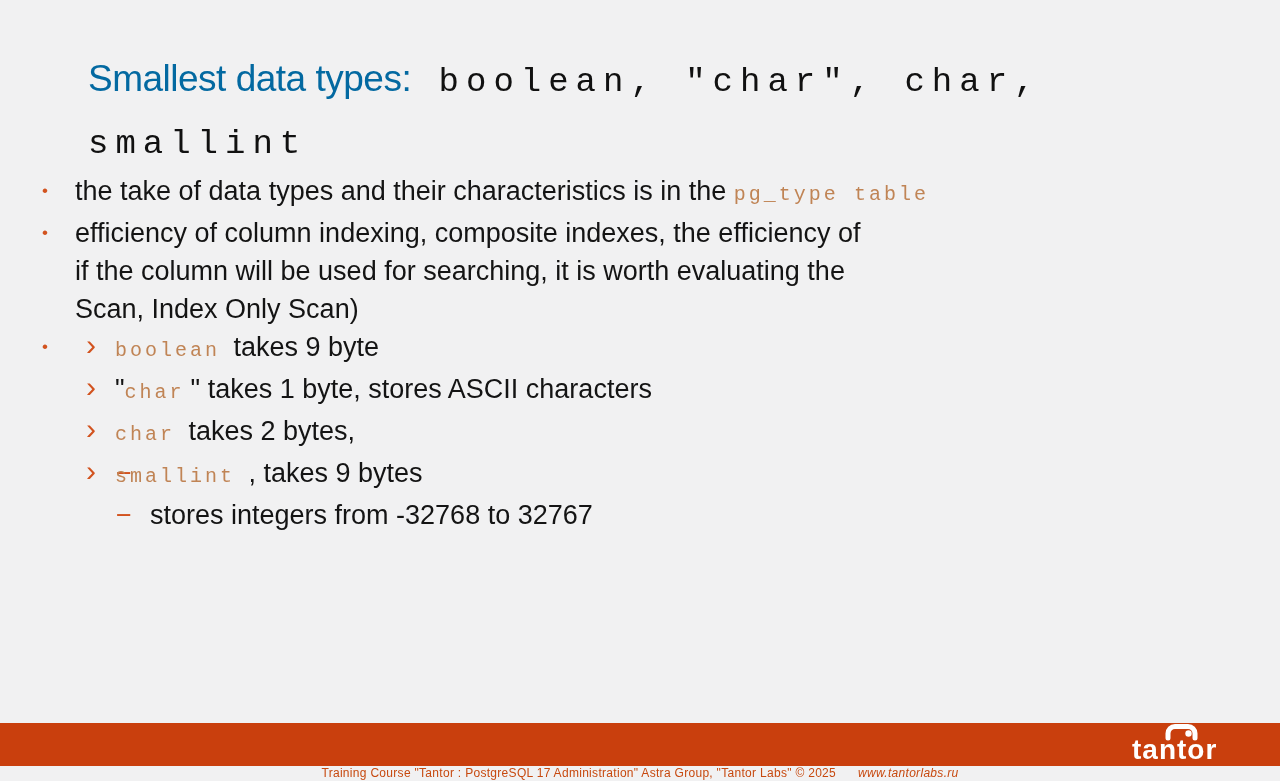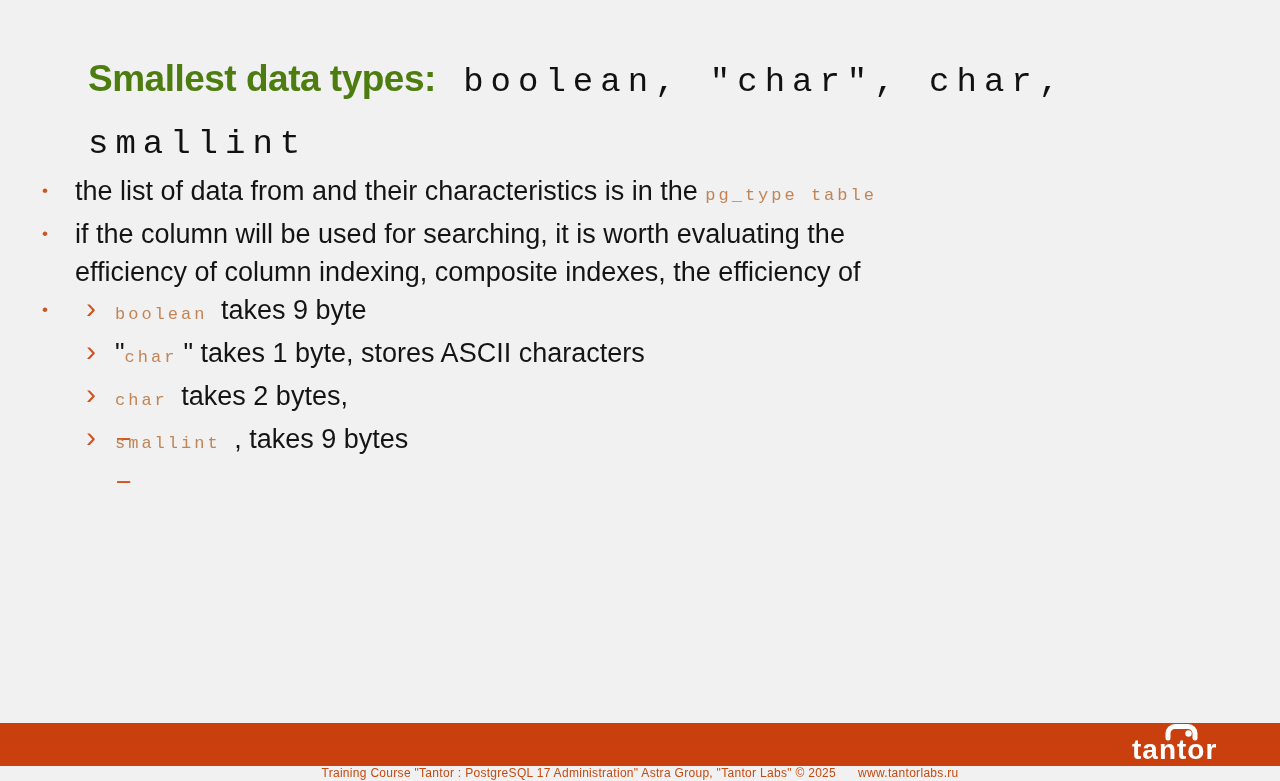--- a/index.html
+++ b/index.html
@@ -10,21 +10,21 @@
     overflow:hidden;
     font-family:"Liberation Sans", sans-serif;
     color:#141414;
   }
   
   .title {
     position:absolute; left:88px; top:50px; width:1120px;
     line-height:58px;
   }
   .t-prefix {
-    font-weight:bold; font-size:37px; color:#4d7c0f;
+    font-weight:normal; font-size:37px; color:#0369a1;
     letter-spacing:-0.5px;
   }
   .t-code {
     font-family:"Liberation Mono", monospace;
     font-size:34px; color:#111; letter-spacing:7px;
   }
   
   .list {
     position:absolute; left:40px; top:172px; width:1200px;
     font-size:27px; line-height:38px;
@@ -32,61 +32,62 @@
   .li { position:relative; }
   .li .mk { position:absolute; top:0; color:#D2531F; line-height:38px; }
   .l1 { padding-left:35px; }
   .l1 .mk { left:2px; font-size:17px; }
   .l2 { padding-left:75px; }
   .l2 .mk { left:46px; font-size:30px; top:-2px; }
   .l3 { padding-left:110px; }
   .l3 .mk { left:76px; font-size:27px; }
   .code {
     font-family:"Liberation Mono", monospace;
-    font-size:17px; letter-spacing:3px; color:#C08455;
+    font-size:20px; letter-spacing:3px; color:#C08455;
     margin-right:6px;
   }
   
   .band {
     position:absolute; left:0; top:723px; width:1280px; height:43px;
     background:#C93F0D;
   }
   .logo { position:absolute; right:8px; top:0; width:150px; height:44px; }
   .footer-text {
     position:absolute; left:0; top:766px; width:1280px;
     text-align:center; font-size:12px; color:#C7490F;
     letter-spacing:0.3px;
   }
-  .footer-text .url { margin-left:22px; }
+  .footer-text .url { margin-left:22px;font-style:italic; }
   .page-num {
     position:absolute; right:16px; top:764px;
     font-size:15px; color:#C7490F;margin-top:44px;
   }
 </style>
 </head>
 <body>
 
 <div class="slide">
 
   <div class="title">
     <div class="title-line"><span class="t-prefix">Smallest data types:</span><span class="t-code"> boolean, "char", char,</span></div>
     <div class="title-line"><span class="t-code">smallint</span></div>
   </div>
 
   <div class="list">
 
     <div class="li l1">
       <span class="mk">•</span>
-      <span>the list of data from and their characteristics is in the </span><span class="code">pg_type table</span>
+      <span>the take of data types and their characteristics is in the </span><span class="code">pg_type table</span>
     </div>
 
     <div class="li l1">
       <span class="mk">•</span>
+      <div>efficiency of column indexing, composite indexes, the efficiency of</div>
       <div>if the column will be used for searching, it is worth evaluating the</div>
-      <div>efficiency of column indexing, composite indexes, the efficiency of</div>
+      <div>Scan, Index Only Scan)</div>
     </div>
 
     <div class="li l1">
       <span class="mk">•</span>
     </div>
 
     <div class="li l2">
       <span class="mk">›</span>
       <span class="code">boolean</span><span> takes 9 byte</span>
     </div>
@@ -105,20 +106,21 @@
       <span class="mk">−</span>
     </div>
 
     <div class="li l2">
       <span class="mk">›</span>
       <span class="code">smallint</span><span> , takes 9 bytes</span>
     </div>
 
     <div class="li l3">
       <span class="mk">−</span>
+      <span>stores integers from -32768 to 32767</span>
     </div>
 
   </div>
 
   <div class="band">
     <div class="logo">
       <svg width="150" height="43" viewBox="0 0 150 43">
         <path d="M46 15 v-4.5 a7 7 0 0 1 7 -7 h13 a7 7 0 0 1 7 7 v4.5" fill="none" stroke="#ffffff" stroke-width="5" stroke-linecap="round"></path>
         <circle cx="66.5" cy="10.5" r="3.2" fill="#ffffff"></circle>
         <text x="10" y="36" font-family="Liberation Sans, sans-serif" font-weight="bold" font-size="28" letter-spacing="1" fill="#ffffff">tantor</text>

